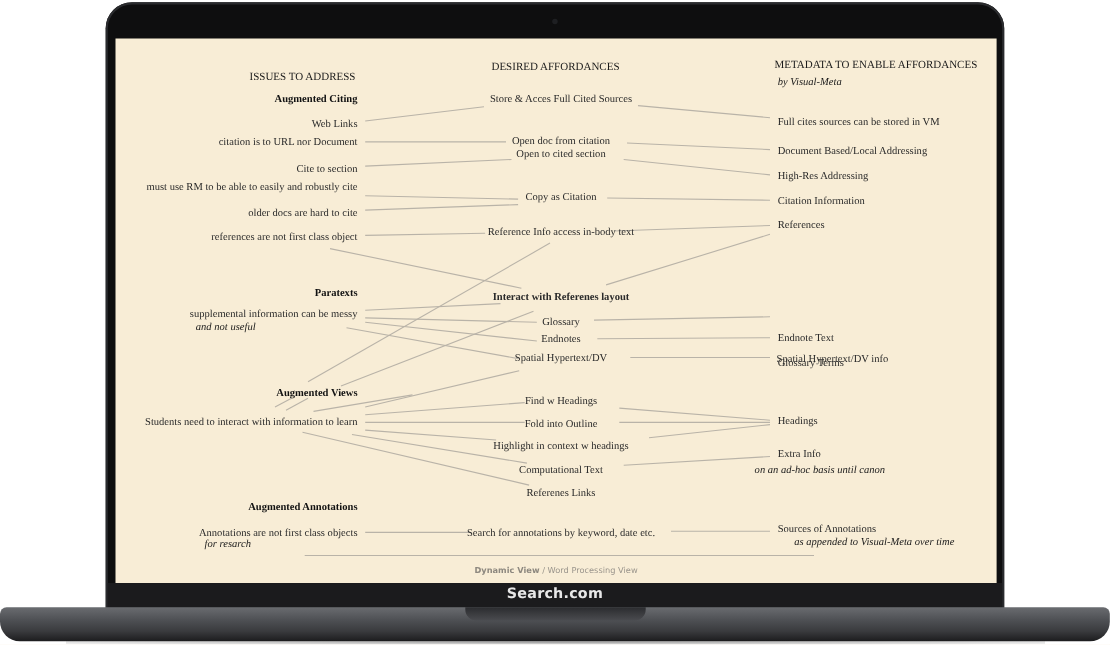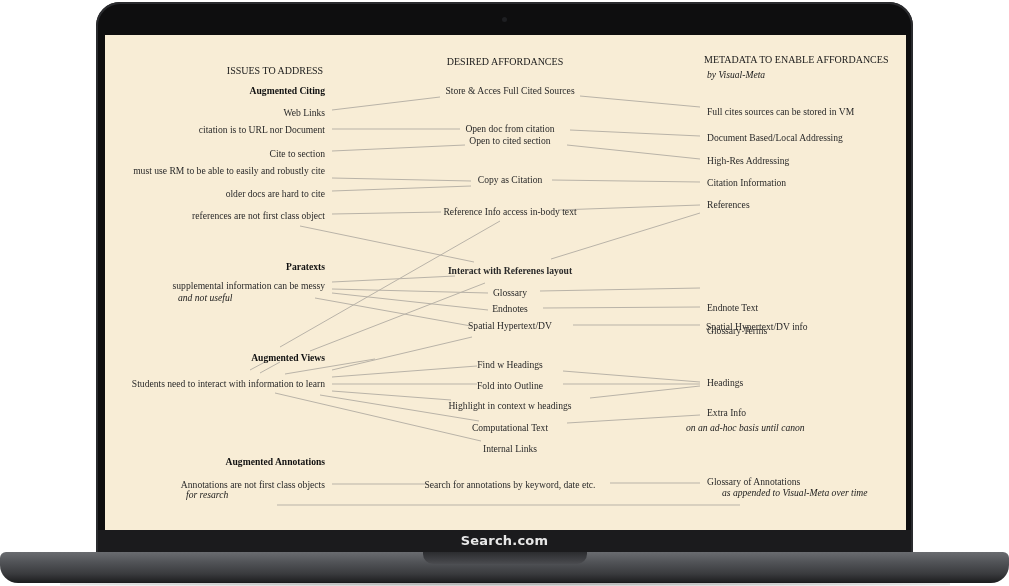--- a/index.html
+++ b/index.html
@@ -113,30 +113,33 @@
   <div class="t c" style="left:305px;top:139px;width:200px;">Copy as Citation</div>
   <div class="t c" style="left:305px;top:171px;width:200px;">Reference Info access in-body text</div>
   <div class="t c" style="left:305px;top:230px;width:200px;font-weight:bold;">Interact with Referenes layout</div>
   <div class="t c" style="left:305px;top:252px;width:200px;">Glossary</div>
   <div class="t c" style="left:305px;top:268px;width:200px;">Endnotes</div>
   <div class="t c" style="left:305px;top:285px;width:200px;">Spatial Hypertext/DV</div>
   <div class="t c" style="left:305px;top:324px;width:200px;">Find w Headings</div>
   <div class="t c" style="left:305px;top:345px;width:200px;">Fold into Outline</div>
   <div class="t c" style="left:305px;top:365px;width:200px;">Highlight in context w headings</div>
   <div class="t c" style="left:305px;top:387px;width:200px;">Computational Text</div>
-  <div class="t c" style="left:305px;top:408px;width:200px;">Internal Links</div>
+  <div class="t c" style="left:305px;top:408px;width:200px;">Referenes Links</div>
   <div class="t c" style="left:305px;top:444px;width:200px;">Search for annotations by keyword, date etc.</div>
 
   <div class="t" style="left:602px;top:71px;">Full cites sources can be stored in VM</div>
   <div class="t" style="left:602px;top:97px;">Document Based/Local Addressing</div>
   <div class="t" style="left:602px;top:120px;">High-Res Addressing</div>
   <div class="t" style="left:602px;top:142px;">Citation Information</div>
   <div class="t" style="left:602px;top:164px;">References</div>
   <div class="t" style="left:602px;top:246px;margin-top:44px;">Glossary Terms</div>
   <div class="t" style="left:602px;top:267px;">Endnote Text</div>
   <div class="t" style="left:601px;top:286px;">Spatial Hypertext/DV info</div>
   <div class="t" style="left:602px;top:342px;">Headings</div>
   <div class="t" style="left:602px;top:372px;">Extra Info</div>
   <div class="t i" style="left:581px;top:387px;">on an ad-hoc basis until canon</div>
-  <div class="t" style="left:602px;top:441px;">Glossary of Annotations</div>
+  <div class="t" style="left:602px;top:441px;">Sources of Annotations</div>
   <div class="t i" style="left:617px;top:452px;">as appended to Visual-Meta over time</div>
 
+  <div class="footer">
+    <span class="strong">Dynamic View</span><span> / </span><span>Word Processing View</span>
+  </div>
 </div>
 
 </body></html>

